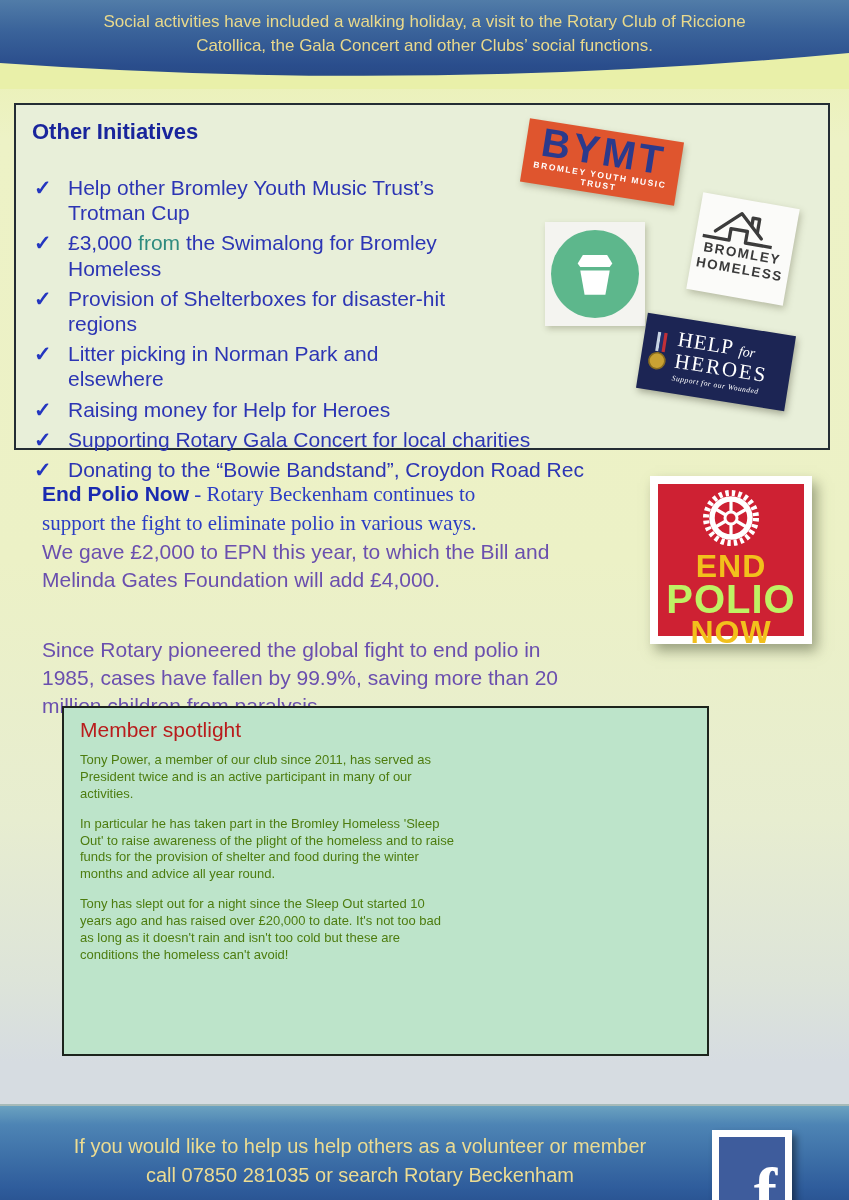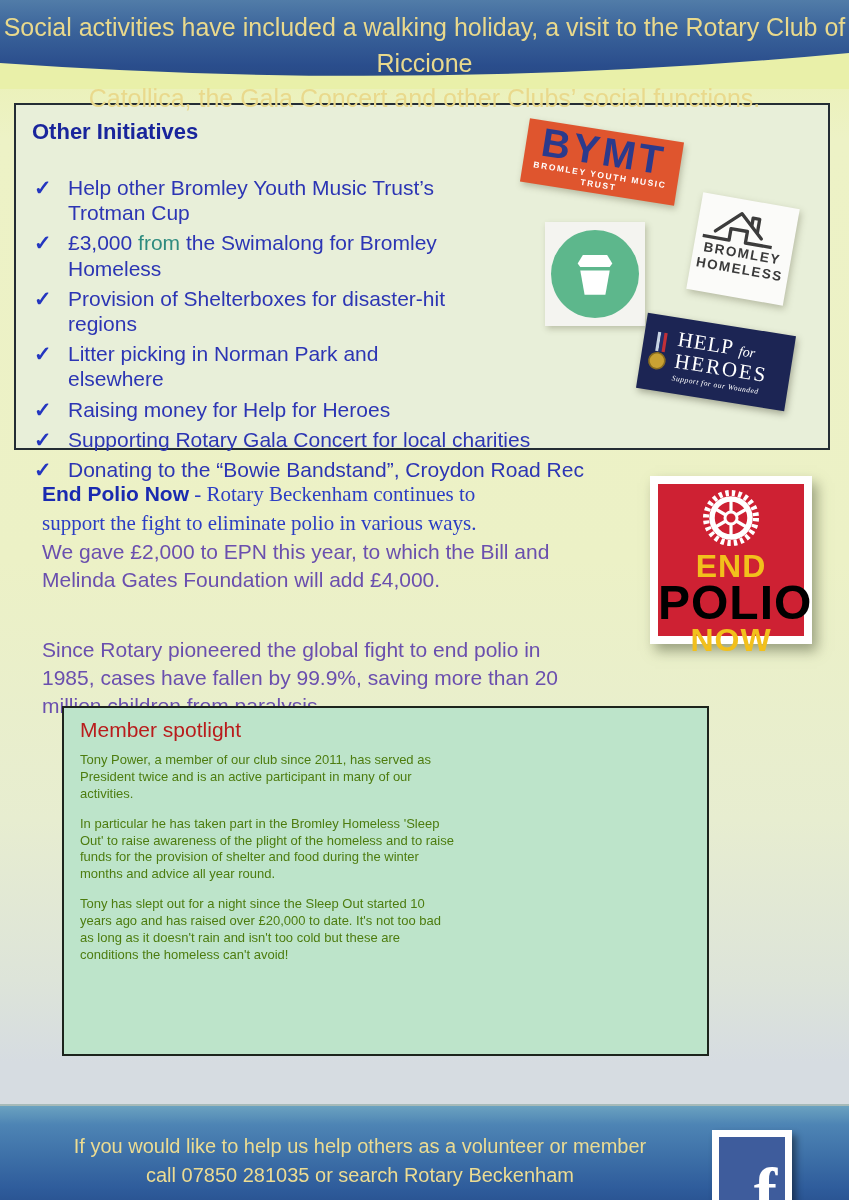--- a/index.html
+++ b/index.html
@@ -8,21 +8,21 @@
     font-family:"Liberation Sans", sans-serif;
     background:linear-gradient(180deg,#e9f0a9 0px,#edf2c6 140px,#ecf1c6 560px,#e7edd0 820px,#dde4d9 980px,#d6dce1 1062px,#d6dce1 1200px);
   }
   
   .top-banner{
     position:absolute; left:0; top:0; width:849px; height:88px;
     background:linear-gradient(180deg,#517ca8 0%,#3a639a 35%,#2a4d8c 75%,#27497f 100%);
   }
   .top-banner-text{
     position:relative; z-index:2; text-align:center; padding-top:10px;
-    color:#e9d98c; font-size:25px; line-height:1.42; font-weight:500;
+    color:#e9d98c; font-size:17px; line-height:1.42; font-weight:500;
   }
   .banner-curve{position:absolute; left:0; bottom:-1px; width:849px; height:42px; z-index:1;}
   
   .init-box{
     position:absolute; left:14px; top:103px; width:816px; height:347px;
     background:#e8efd9; border:2px solid #242d34; box-sizing:border-box;
     padding:14px 0 4px 16px;
   }
   .init-title{color:#19259c; font-weight:bold; font-size:22px;}
   .init-list{list-style:none; margin:30px 0 0 0; padding:0; width:640px;}
@@ -72,21 +72,21 @@
   .ep-purple{color:#6a4fae;}
   .ep-para2{position:absolute; left:42px; top:612px; width:610px; font-size:21px; line-height:1.33; color:#6a4fae;margin-top:24px;}
   .epn-logo{
     position:absolute; left:650px; top:476px; width:146px; height:152px;
     background:#ce2133; border:8px solid #ffffff;
     box-shadow:5px 7px 12px rgba(100,108,78,.6);
     text-align:center;
   }
   .epn-lines{font-weight:900; line-height:.92; margin-top:2px; letter-spacing:1px;}
   .epn-l1,.epn-l3{color:#f2c01c; font-size:32px; display:block;}
-  .epn-l2{color:#000000; font-size:48px; display:block;}
+  .epn-l2{color:#bef264; font-size:40px; display:block;}
   
   .spotlight{
     position:absolute; left:62px; top:706px; width:647px; height:350px;
     background:#bde4ca; border:2px solid #1c241c; box-sizing:border-box;
     padding:10px 16px;
   }
   .spot-title{color:#b91c1c; font-weight:normal; font-size:21px; margin-bottom:10px;}
   .spot-para{color:#4d7c0f; font-size:13px; line-height:1.3; margin-bottom:13px;}
   
   .bottom-banner{

